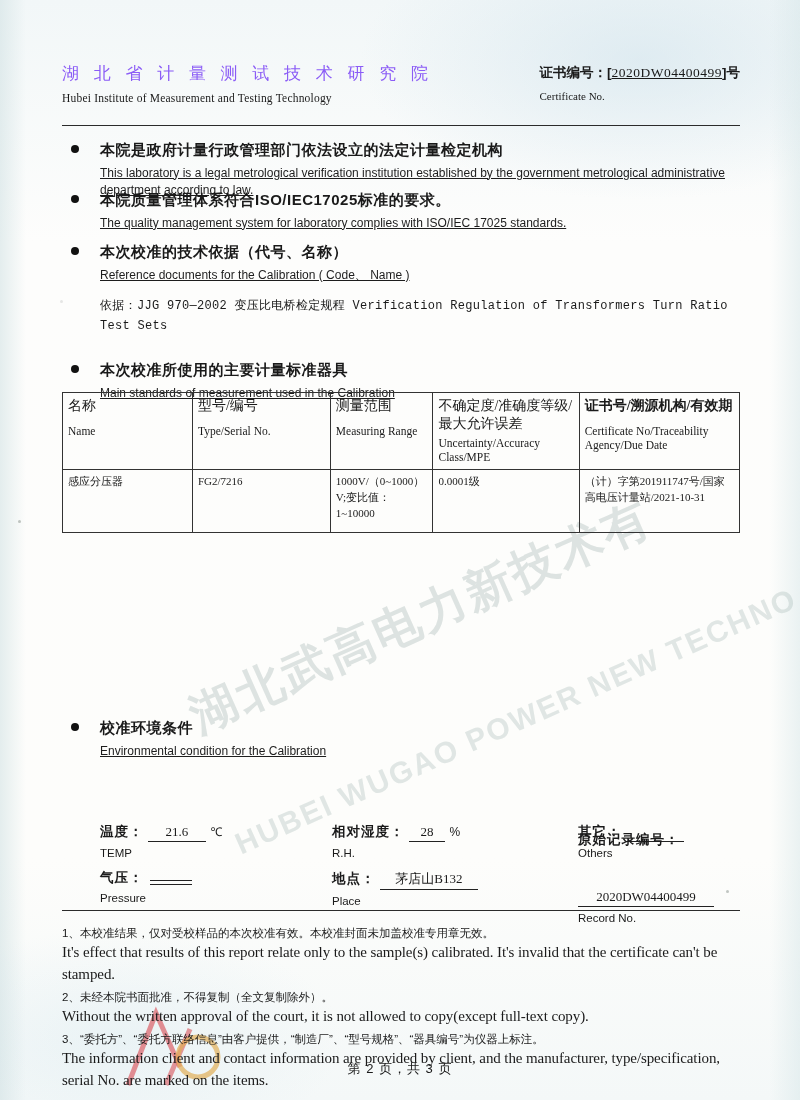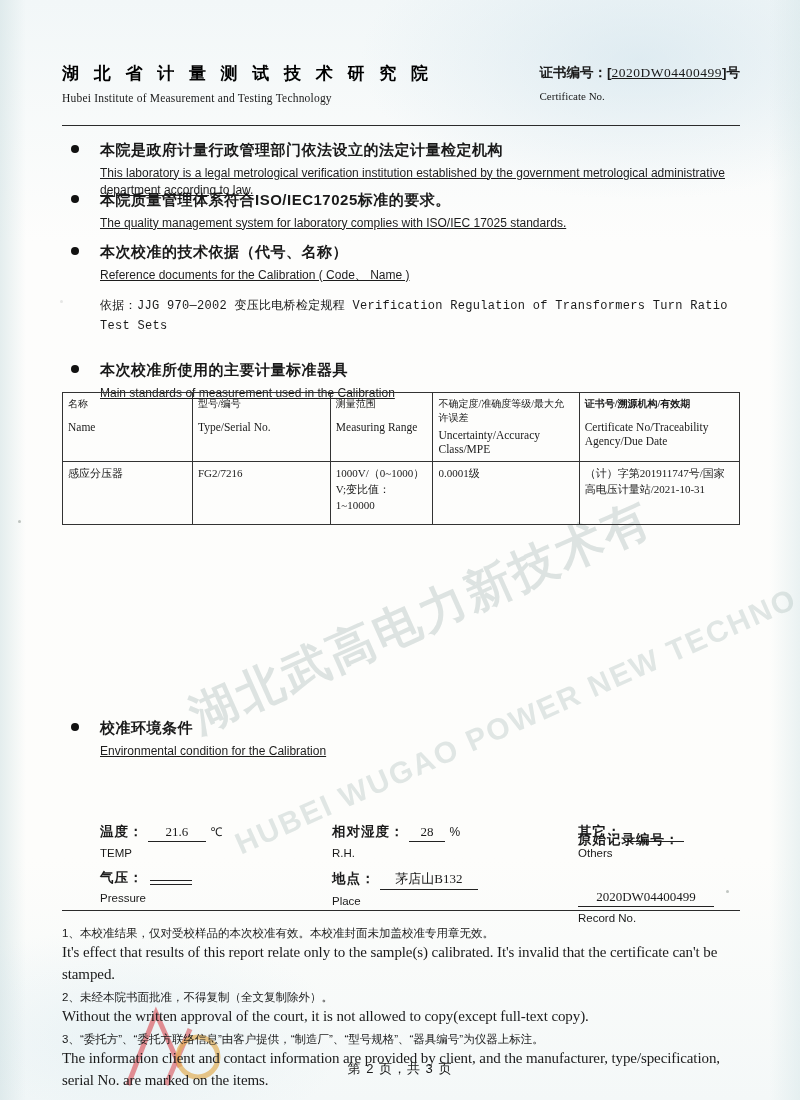--- a/index.html
+++ b/index.html
@@ -79,23 +79,23 @@
     inset: 0;
   }
   
   .header {
     position: absolute;
     left: 62px; top: 62px; right: 60px;
   }
   .inst-cn {
     font-family: "Liberation Sans", sans-serif;
     font-size: 17px;
-    font-weight: bold;
+    font-weight: normal;
     letter-spacing: 5px;
-    color: #000000;
+    color: #8b5cf6;
   }
   .inst-en {
     font-family: "Liberation Serif", serif;
     font-size: 11.5px;
     color: #1a1a1a;
     margin-top: 7px;
     letter-spacing: .2px;
   }
   .cert-box {
     position: absolute;
@@ -182,21 +182,21 @@
   }
   .std-table td, .std-table th {
     border: 1px solid #333;
     padding: 4px 5px;
     vertical-align: top;
     text-align: left;
     font-weight: normal;
   }
   .th-cn {
     font-family: "Liberation Serif", serif;
-    font-size: 10px;
+    font-size: 14px;
     display: block;
     margin-bottom: 9px;
   }
   .th-en {
     font-family: "Liberation Serif", serif;
     font-size: 11.5px;
     display: block;
     line-height: 1.25;
   }
   .std-table tbody td {

